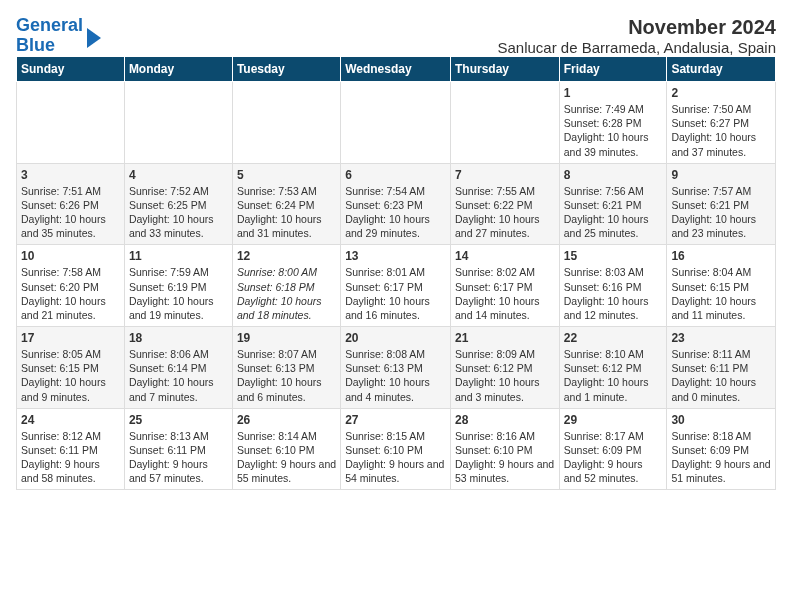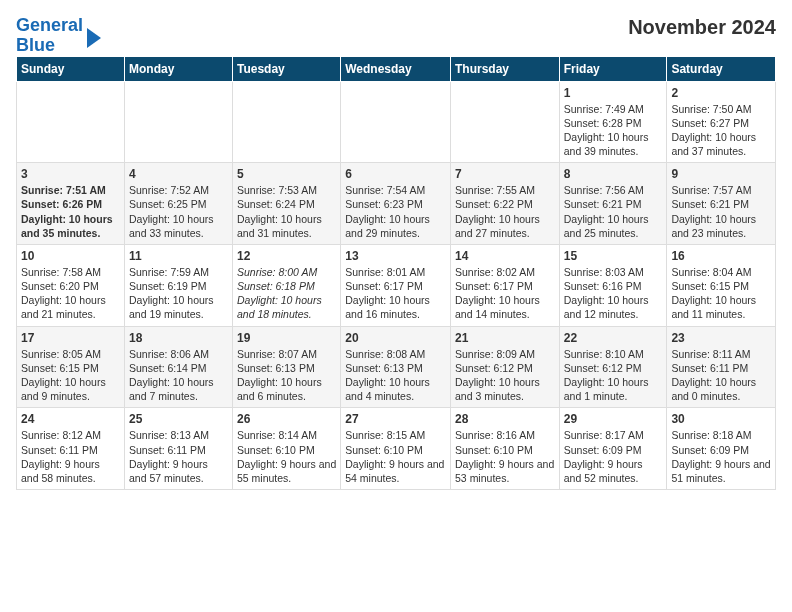--- a/index.html
+++ b/index.html
@@ -98,20 +98,21 @@
 <div class="header-section">
   <div class="logo">
     <div style="display:flex; flex-direction:column; line-height:1.1;">
       <span class="logo-text"><span>General</span></span>
       <span class="logo-text" style="color:#1a6bb5;">Blue</span>
     </div>
     <div class="logo-arrow"></div>
   </div>
   <div class="title-block">
     <div class="month-title">November 2024</div>
+    <div class="subtitle">Sanlucar de Barrameda, Andalusia, Spain</div>
   </div>
 </div>
 
 <table class="calendar-table">
   <thead>
     <tr id="weekday-header">
         <th>Sunday</th>
         <th>Monday</th>
         <th>Tuesday</th>
         <th>Wednesday</th>
@@ -136,21 +137,21 @@
         <td>
           <div class="day-number">2</div>
           <div class="day-info" style="white-space: pre-line;">Sunrise: 7:50 AM
 Sunset: 6:27 PM
 Daylight: 10 hours and 37 minutes.</div>
         </td>
       </tr>
       <tr>
         <td>
           <div class="day-number">3</div>
-          <div class="day-info" style="white-space: pre-line; font-weight: bold;">Sunrise: 7:51 AM
+          <div class="day-info" style="white-space: pre-line;">Sunrise: 7:51 AM
 Sunset: 6:26 PM
 Daylight: 10 hours and 35 minutes.</div>
         </td>
         <td>
           <div class="day-number">4</div>
           <div class="day-info" style="white-space: pre-line;">Sunrise: 7:52 AM
 Sunset: 6:25 PM
 Daylight: 10 hours and 33 minutes.</div>
         </td>
         <td>

